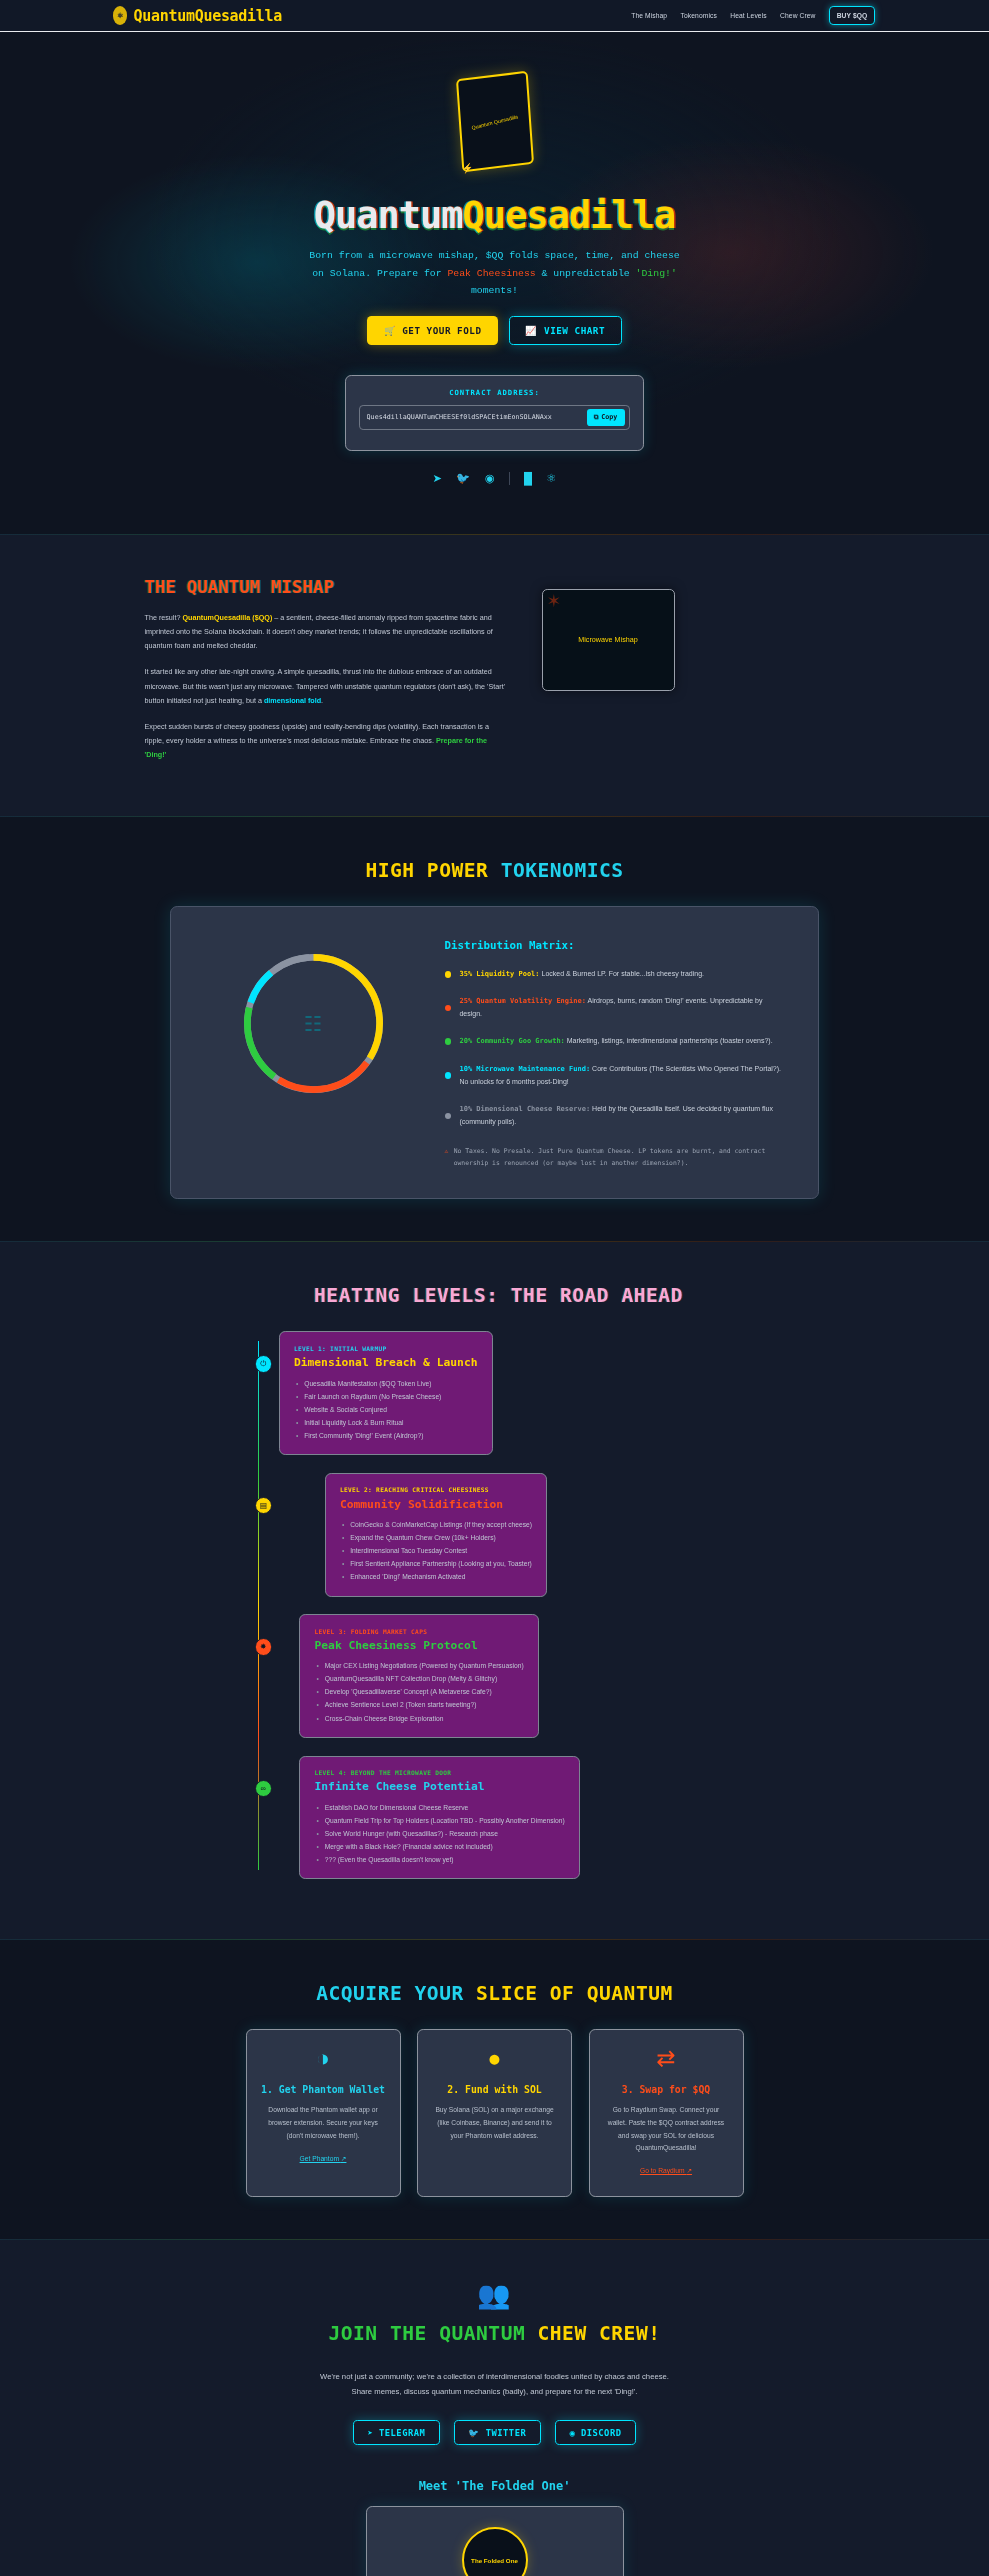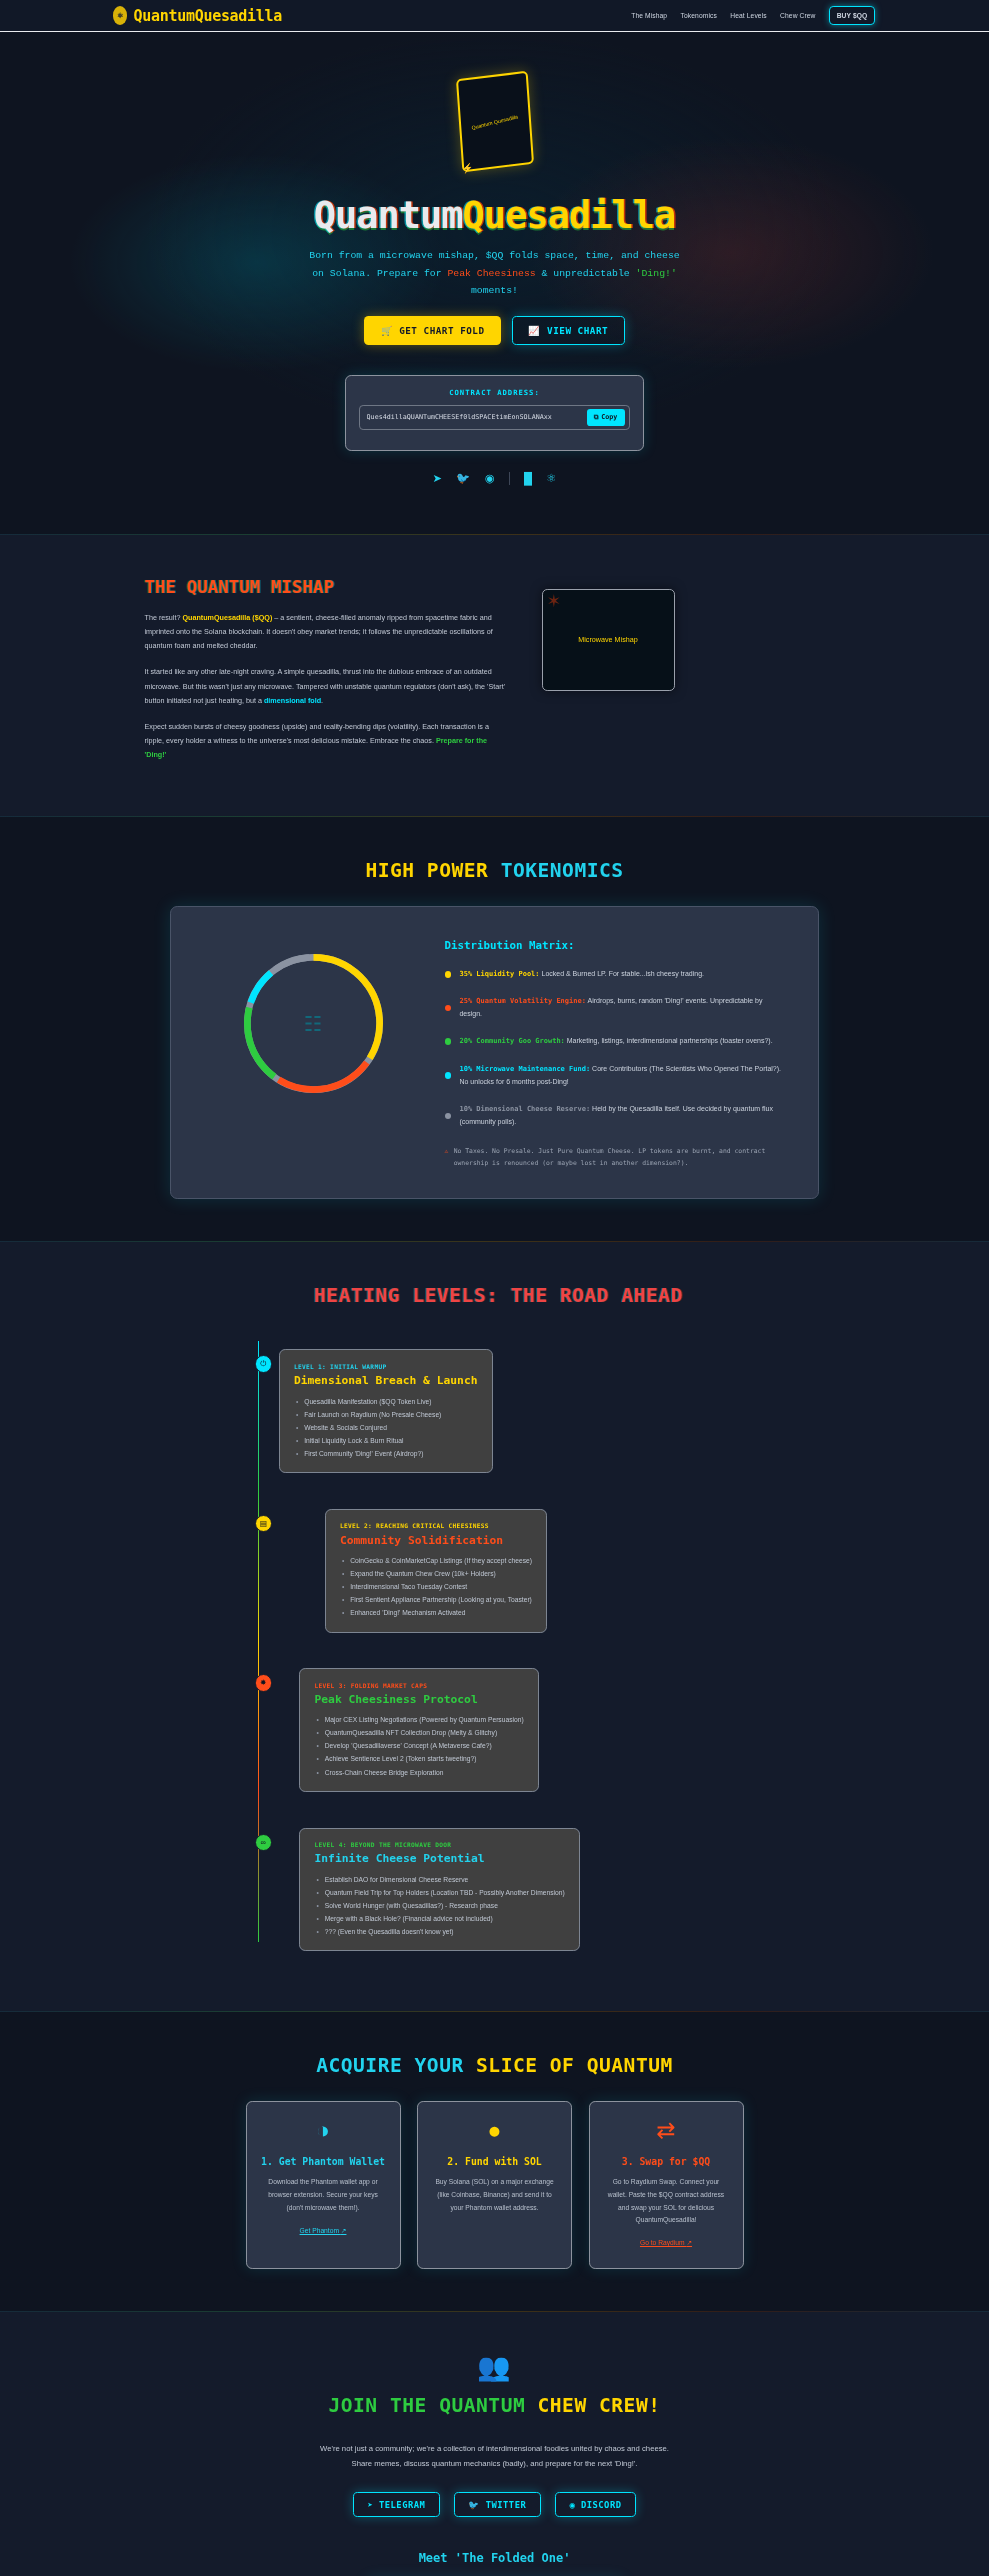--- a/index.html
+++ b/index.html
@@ -167,38 +167,38 @@
   .dist .txt{font-size:7px;line-height:1.85;color:#ccd3de;}
   .dist .txt b{font-family:"DejaVu Sans Mono",monospace;}
   .disclaimer{
     display:flex;gap:5.2px;margin-top:17.5px;color:#9aa3b2;
     font-family:"DejaVu Sans Mono",monospace;font-size:6.4px;line-height:1.8;
   }
   .disclaimer .warn{color:#ff4d1a;}
 
   
   .road{background:#141b2b;}
-  .road-title{color:#ef4444;text-shadow:1px 0 0 rgba(255,60,0,.35),-1px 0 0 rgba(0,229,255,.35);padding-left:8px;}
+  .road-title{color:#f9a8d4;text-shadow:1px 0 0 rgba(255,60,0,.35),-1px 0 0 rgba(0,229,255,.35);padding-left:8px;}
   .timeline{position:relative;width:608px;margin:0 auto;padding-left:62px;}
   .tl-line{
     position:absolute;left:67px;top:9.3px;bottom:9.3px;width:1.5px;
     background:linear-gradient(180deg,#00e5ff,#2ecc40,#ffd500,#ff4d1a,#2ecc40);
   }
   .tl-item{position:relative;margin-bottom:17.5px;display:flex;align-items:flex-start;}
   .tl-item.shift1{padding-left:46px;}
   .tl-item.shift2{padding-left:20.6px;}
   .tl-item.shift3{padding-left:20.6px;}
   .tl-bullet{
     position:absolute;left:2.1px;width:17.5px;height:17.5px;border-radius:50%;
     display:flex;align-items:center;justify-content:center;font-size:7.7px;color:#0e1420;
     border:1.5px solid #141b2b;z-index:3;top:24px;
   }
   .tl-card{
-    background:#404040;border:0.5px solid #7d8592;border-radius:6.2px;padding:12.4px 14.4px;
-    max-width:309px;margin-left:26px;margin-top:18px;
+    background:#701a75;border:0.5px solid #7d8592;border-radius:6.2px;padding:12.4px 14.4px;
+    max-width:309px;margin-left:26px;
   }
   .tl-level{font-family:"DejaVu Sans Mono",monospace;font-weight:bold;font-size:6.2px;letter-spacing:0.3px;margin-bottom:4.6px;}
   .tl-head{font-family:"DejaVu Sans Mono",monospace;font-weight:bold;font-size:11.3px;margin-bottom:7.2px;}
   .tl-card ul{list-style:none;}
   .tl-card li{font-size:6.7px;line-height:1.95;color:#c0c8d4;position:relative;padding-left:10.3px;}
   .tl-card li:before{content:"•";position:absolute;left:2.1px;color:#8b93a2;}
 
   
   .buy{background:#0e1420;}
   .buy-title .a{color:#22d3ee;}
@@ -266,21 +266,21 @@
     </div>
     <div class="hero-title">
       <span class="w1">Quantum</span><span class="w2">Quesadilla</span>
     </div>
     <div class="hero-sub">
       <span>Born from a microwave mishap, $QQ folds space, time, and cheese on Solana. Prepare for </span><span class="peak">Peak Cheesiness</span><span> &amp; unpredictable </span><span class="ding">'Ding!'</span><span> moments!</span>
     </div>
     <div class="cta-row">
       <button class="btn-primary">
         <span>🛒</span>
-        <span>GET CHART FOLD</span>
+        <span>GET YOUR FOLD</span>
       </button>
       <button class="btn-ghost">
         <span>📈</span>
         <span>VIEW CHART</span>
       </button>
     </div>
     <div class="ca-box">
       <div class="ca-label">CONTRACT ADDRESS:</div>
       <div class="ca-row">
         <input readonly="" value="Ques4dillaQUANTumCHEESEf0ldSPACEtimEonSOLANAxx" style="">

